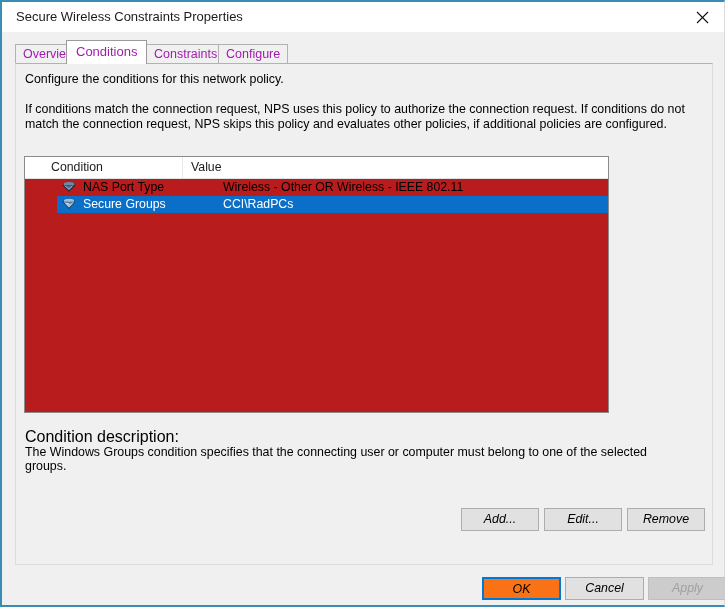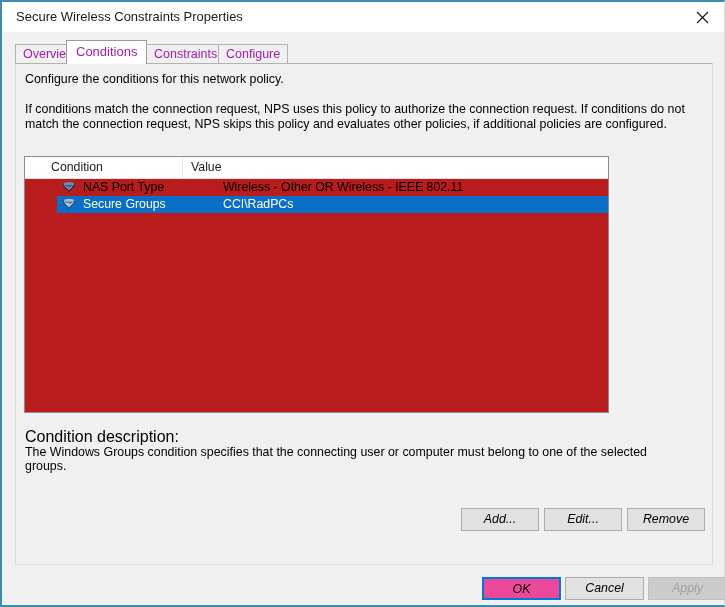--- a/index.html
+++ b/index.html
@@ -209,21 +209,21 @@
     cursor: default;
     padding: 0;
     font-style: italic;
   }
   .btn.disabled {
     color: #a0a0a0;
     background: #cccccc;
     border-color: #bfbfbf;
   }
   .btn.default {
-    background: #ec4899;
+    background: #f97316;
     border: 2px solid #0078d7;
   }
 
   .ab {
     position: absolute;
     top: 444px;
     width: 78px;
     height: 23px;
     line-height: 21px;
   }

